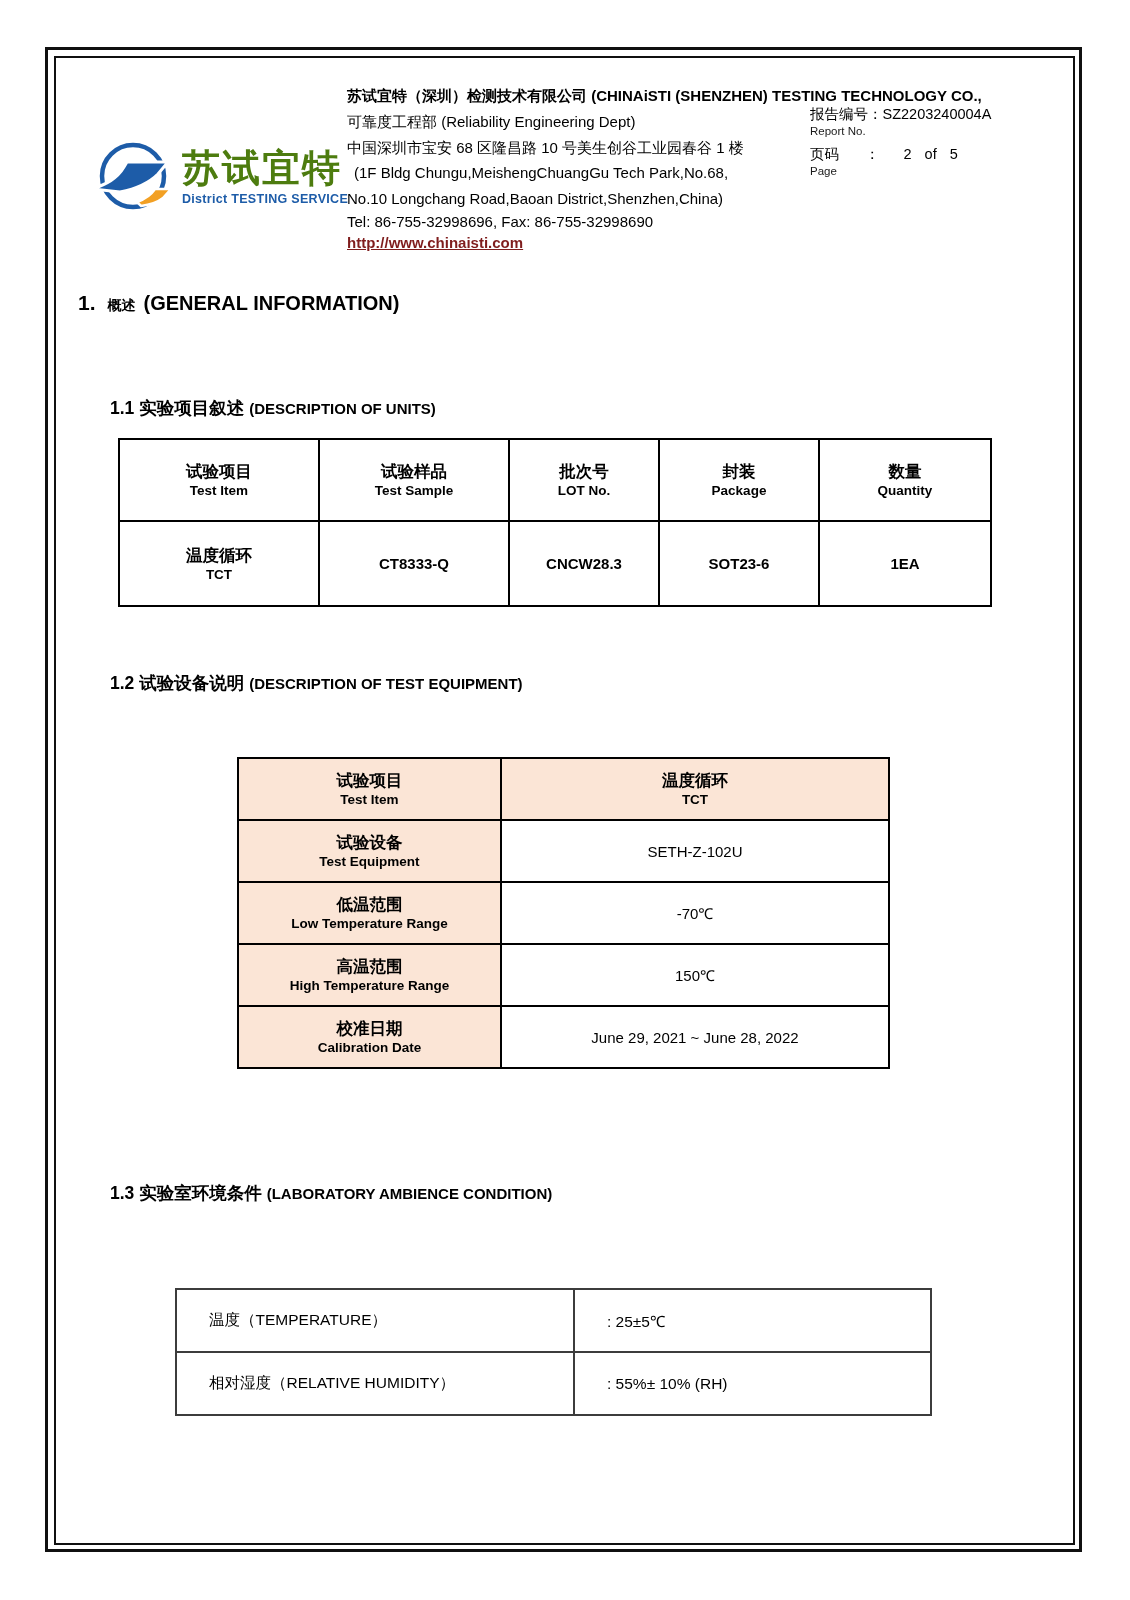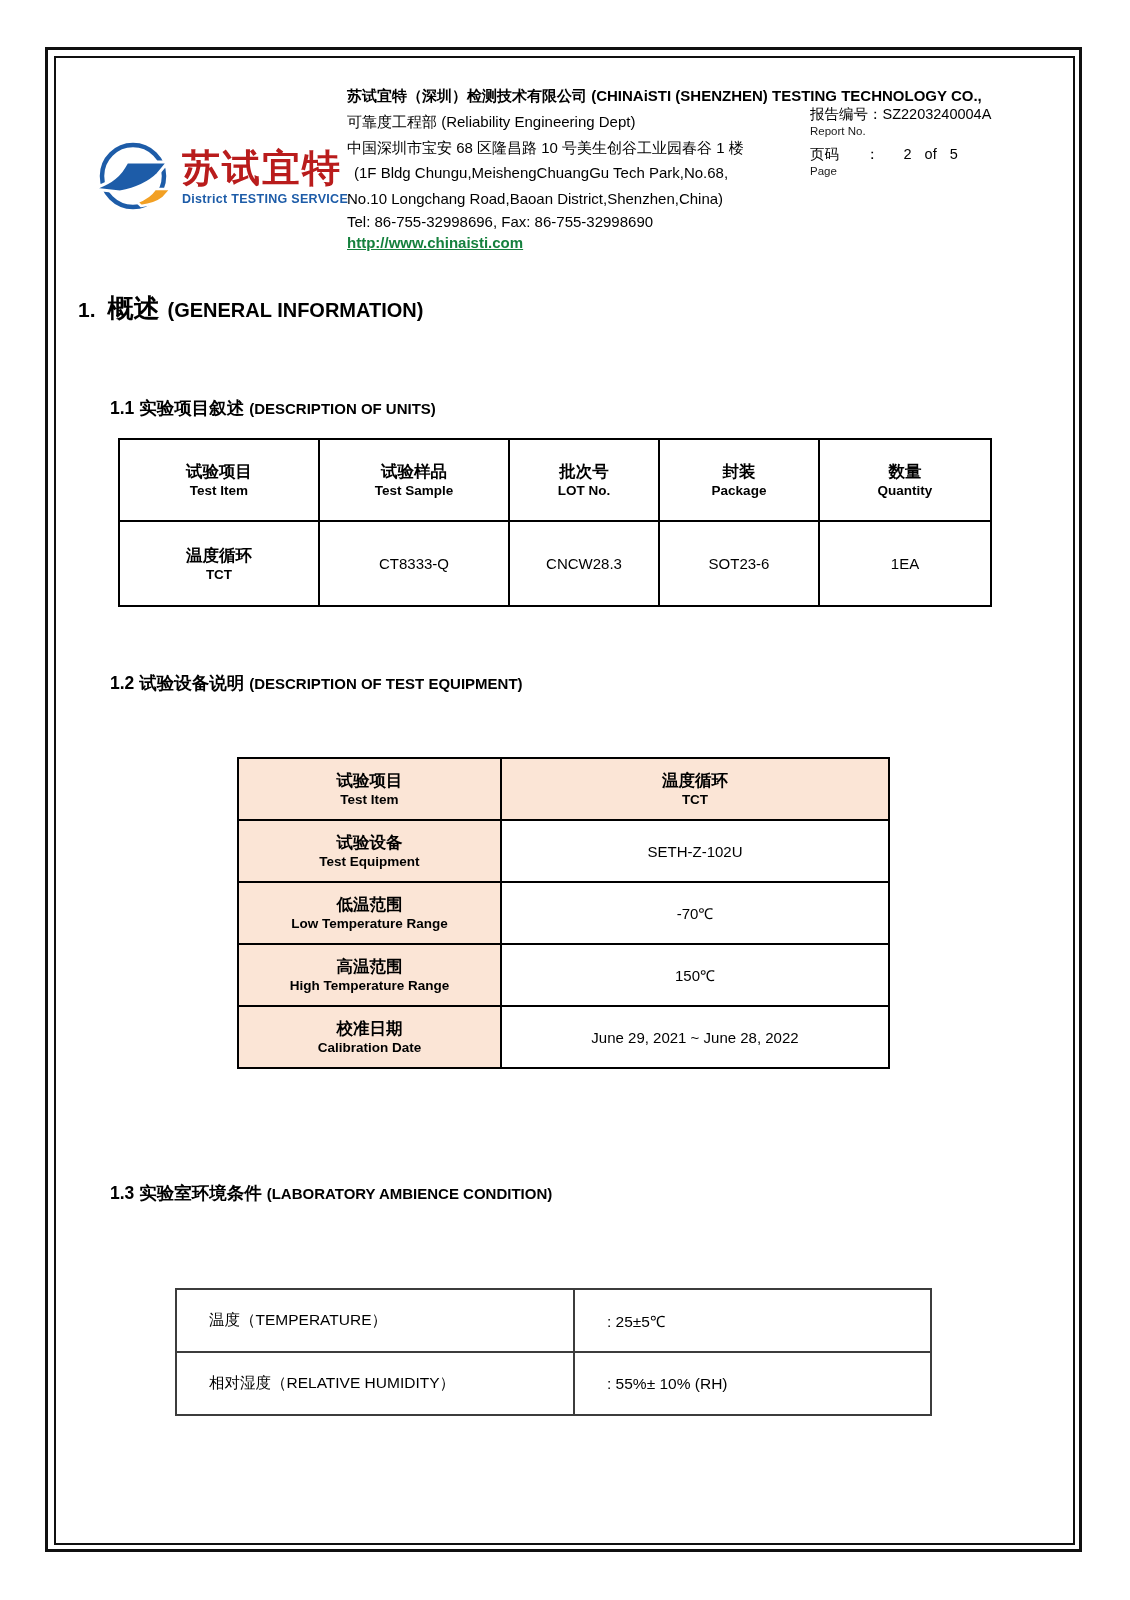--- a/index.html
+++ b/index.html
@@ -11,58 +11,58 @@
   .abs{position:absolute;}
 
   
   #border-outer{left:45px;top:47px;width:1037px;height:1505px;border:3px solid #101010;box-sizing:border-box;}
   #border-inner{left:54px;top:56px;width:1021px;height:1489px;border:2px solid #101010;box-sizing:border-box;}
 
   
   #logo{left:90px;top:136px;display:flex;align-items:flex-start;}
   #logo svg{display:block;}
   #logo-text{margin-left:6px;margin-top:12px;}
-  .logo-zh{font-size:38px;font-weight:bold;color:#b91c1c;letter-spacing:2px;line-height:40px;white-space:nowrap;}
+  .logo-zh{font-size:38px;font-weight:bold;color:#4d7c0f;letter-spacing:2px;line-height:40px;white-space:nowrap;}
   .logo-en{font-size:12.5px;font-weight:bold;color:#1d5ca8;letter-spacing:0.3px;margin-top:4px;white-space:nowrap;}
 
   
   #company{left:347px;top:82px;width:662px;font-size:15px;}
   #company p{margin:0;}
   .co-title{font-weight:bold;line-height:27px;}
   .co-mid{line-height:25.5px;}
   .indent{padding-left:7px;}
   .co-tight{line-height:21px;}
-  .link{color:#15803d;font-weight:bold;text-decoration:underline;}
+  .link{color:#7f1d1d;font-weight:bold;text-decoration:underline;}
 
   
   #report-meta{left:810px;top:104px;font-size:14.5px;line-height:20px;}
   .meta-row{display:flex;white-space:nowrap;}
   .meta-sub{font-size:11.5px;color:#1a1a1a;line-height:15px;}
   .page-row{margin-top:5px;}
   .page-colon{margin-left:26px;}
   .page-val{margin-left:24px;word-spacing:9px;}
 
   
   .h-main{left:78px;top:291px;font-weight:bold;white-space:nowrap;}
   .h-main .num{font-size:21px;}
-  .h-main .zh{font-size:26px;margin-left:12px;}
+  .h-main .zh{font-size:14px;margin-left:12px;}
   .h-main .en{font-size:20px;margin-left:8px;}
   .h-sub{font-weight:bold;white-space:nowrap;}
   .h-sub .zh{font-size:17.5px;}
   .h-sub .en{font-size:15px;margin-left:5px;}
   #h-1-1{left:110px;top:396px;}
   #h-1-2{left:110px;top:671px;}
   #h-1-3{left:110px;top:1181px;}
 
   
   table{border-collapse:collapse;table-layout:fixed;}
   td{border:2px solid #000;text-align:center;vertical-align:middle;padding:0;}
   .th-zh{font-size:16.5px;font-weight:bold;line-height:22px;}
   .th-en{font-size:13.5px;font-weight:bold;line-height:18px;}
-  .val-b{font-size:15px;font-weight:normal;margin-top:27px;}
+  .val-b{font-size:15px;font-weight:bold;margin-top:27px;}
   .val-n{font-size:15px;font-weight:normal;}
 
   #units-table{left:118px;top:438px;width:872px;}
   #units-table tr.hdr{height:82px;}
   #units-table tr.dat{height:85px;}
 
   #equip-table{left:237px;top:757px;width:651px;}
   #equip-table tr{height:62px;}
   #equip-table td.lbl{background:#fbe5d6;}
   #equip-table td.hl{background:#fbe5d6;}

